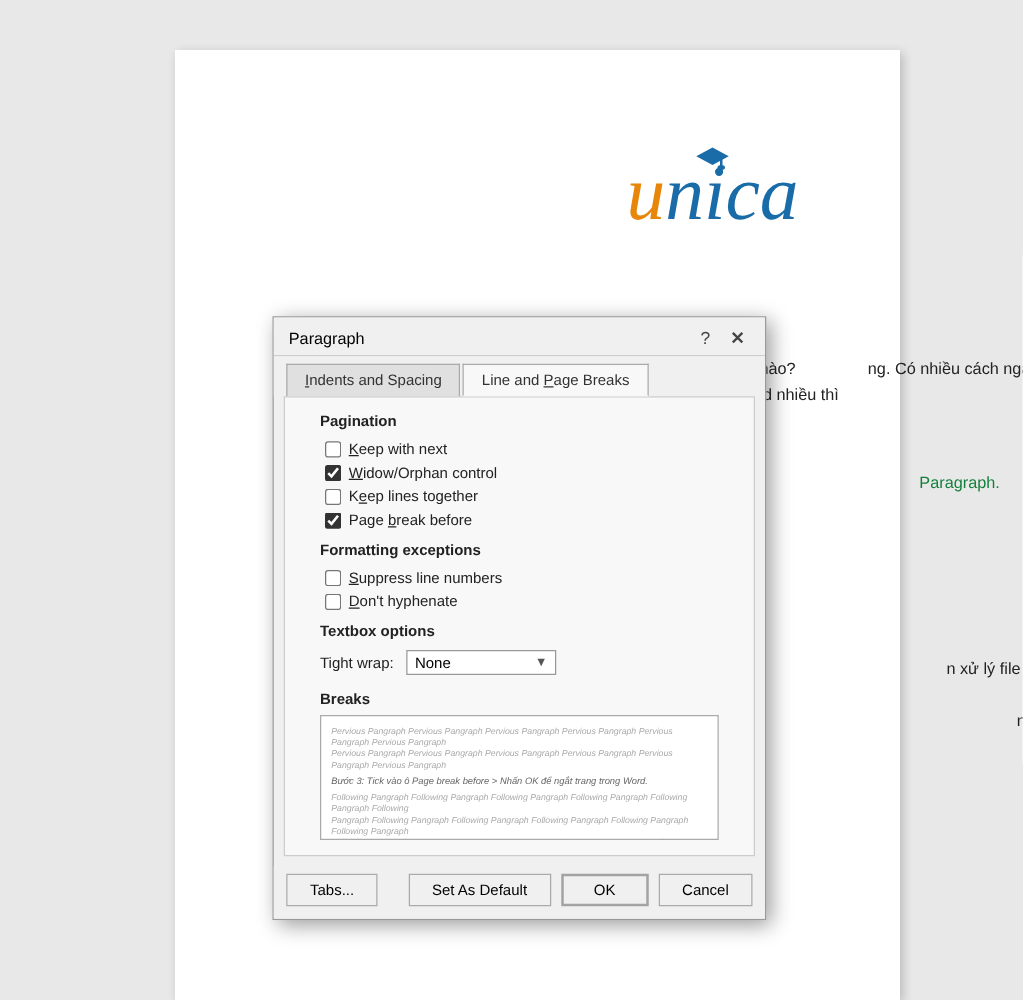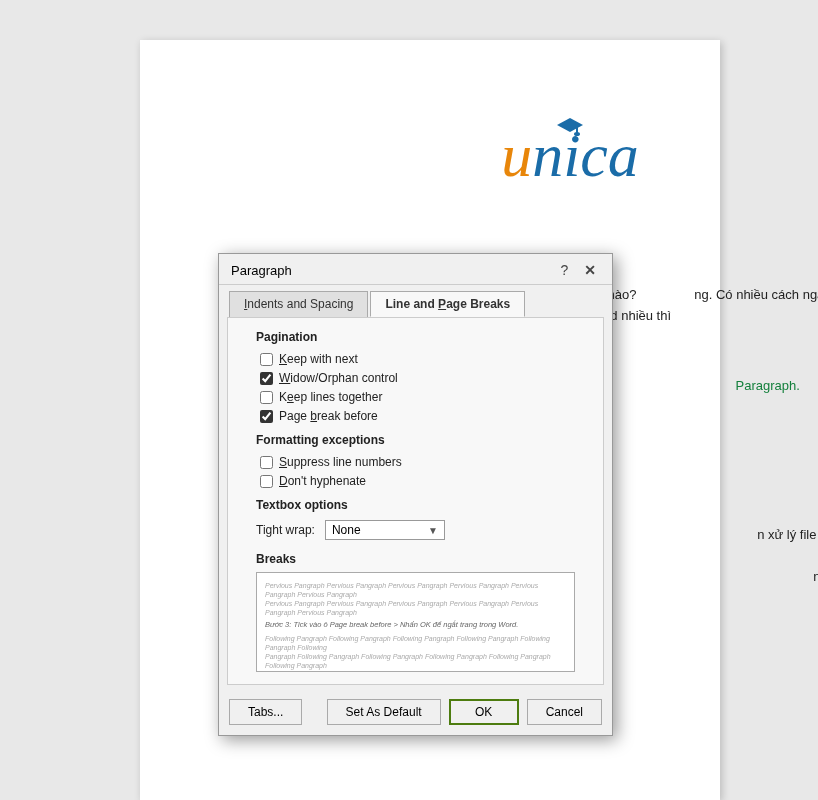--- a/index.html
+++ b/index.html
@@ -150,21 +150,21 @@
       cursor: pointer;
       font-size: 12px;
       border-bottom: none;
       color: #333;
     }
 
     .tab.active {
       background: #f8f8f8;
       border-bottom: 1px solid #f8f8f8;
       z-index: 2;
-      font-weight: 700;
+      font-weight: 400;
     }
 
     
     .dialog-content {
       background: #f8f8f8;
       padding: 12px 28px;
       border: 1px solid #ccc;
       margin: 0 8px 8px 8px;
     }
 
@@ -284,21 +284,21 @@
       font-size: 12px;
       cursor: pointer;
       border: 1px solid #aaa;
       background: #f0f0f0;
       color: #000;
       min-width: 70px;
       text-align: center;
     }
 
     .btn-ok {
-      border: 2px solid #4d7c0f;
+      border: 2px solid #a3a3a3;
       background: #f0f0f0;
     }
 
     .btn-footer-group {
       display: flex;
       gap: 8px;
     }
   </style>
 </head>
 <body>

